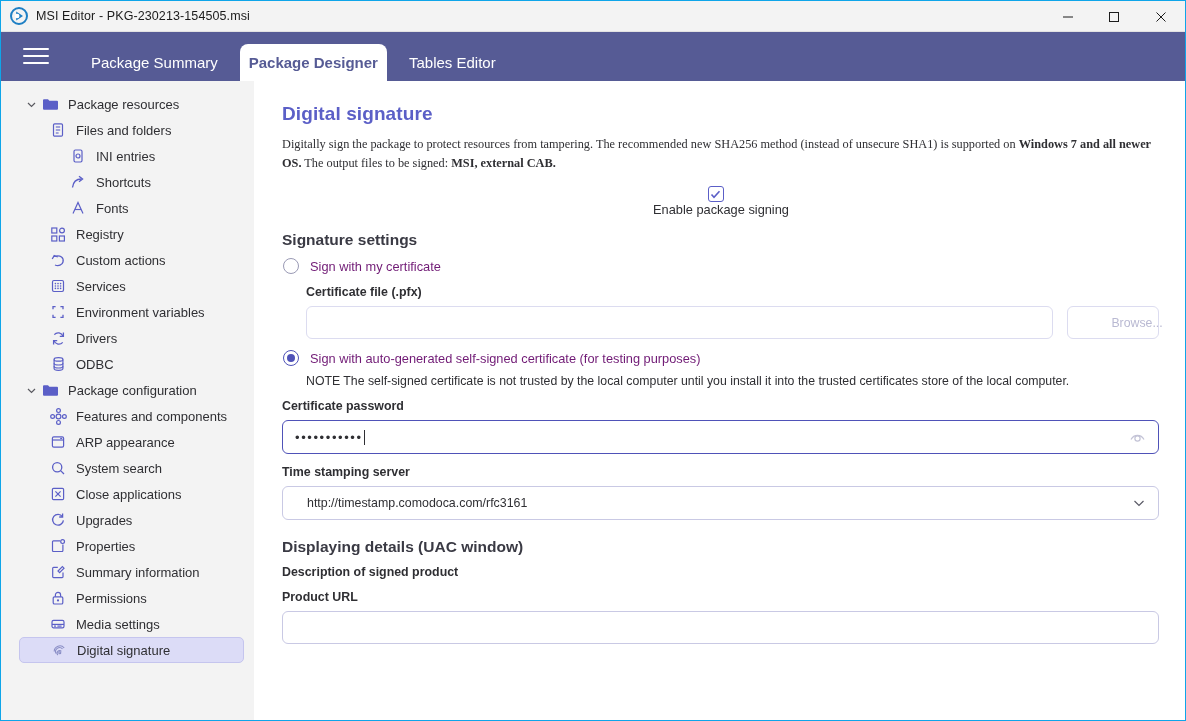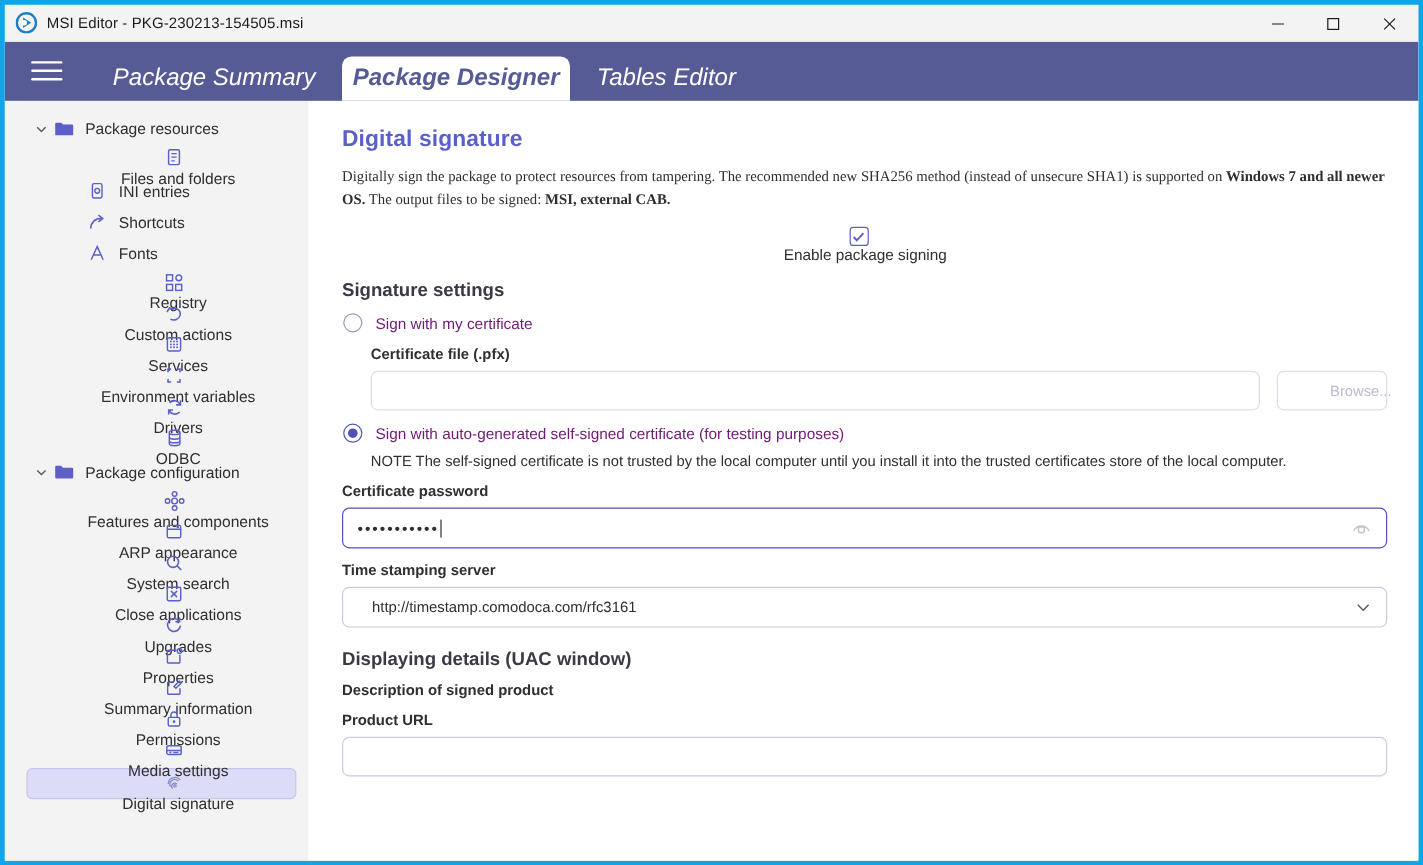--- a/index.html
+++ b/index.html
@@ -6,21 +6,21 @@
   html, body {
     margin: 0; padding: 0;
     width: 1186px; height: 721px;
     overflow: hidden;
     font-family: "Liberation Sans", sans-serif;
     background: #ffffff;
   }
   #app {
     position: relative;
     width: 1186px; height: 721px;
-    border: 4px solid #0ea5e9;
+    border: 1px solid #0ea5e9;
     background: #ffffff;
     overflow: hidden;
   }
 
   
   .titlebar {
     height: 31px;
     background: #f3f3f3;
     display: flex;
     align-items: center;
@@ -73,25 +73,24 @@
   .tabs {
     display: flex;
     align-items: flex-end;
     margin-left: 68px;
     height: 49px;
   }
   .tab {
     height: 37px;
     display: flex; align-items: center;
     padding: 0 22px;
-    font-size: 20px;
+    font-size: 15px;
     color: #ffffff;
     white-space: nowrap;
     border-radius: 8px 8px 0 0;
-    font-style: italic;
   }
   .tab.active {
     background: #ffffff;
     color: #565b95;
     font-weight: bold;
     height: 37px;
     padding: 0 9px;
   }
 
   
@@ -114,21 +113,21 @@
     align-items: center;
     height: 26px;
     font-size: 13px;
     color: #2f2f33;
     white-space: nowrap;
     border-radius: 5px;
     margin: 0 10px 0 18px;
     padding-left: 4px;
   }
   .tree-item.lvl0 { padding-left: 4px; }
-  .tree-item.lvl1 { padding-left: 28px; flex-direction: column; }
+  .tree-item.lvl1 { padding-left: 28px; }
   .tree-item.lvl2 { padding-left: 48px; }
   .tree-item.selected {
     background: #dcdcf7;
     border: 1px solid #c5c5ee;
     height: 26px;
   }
   .chev {
     width: 16px; flex: 0 0 16px;
     display: flex; align-items: center; justify-content: center;
     color: #5a5a60;

